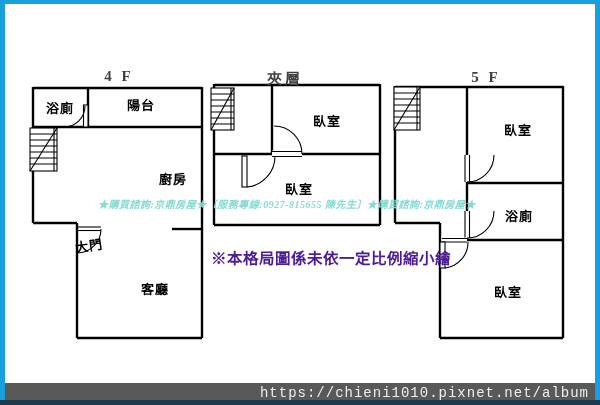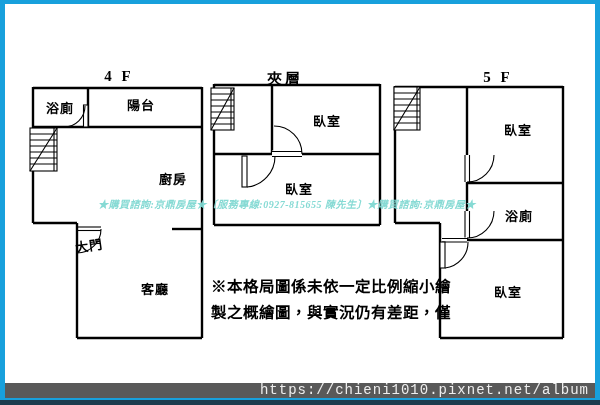--- a/index.html
+++ b/index.html
@@ -11,45 +11,44 @@
     font-family:"Liberation Serif","DejaVu Serif",serif;
   }
   #canvas{
     position:absolute;left:5px;top:4px;width:590px;height:379px;
     background:#ffffff;
   }
   #plan-svg{position:absolute;left:0;top:0;width:600px;height:405px;}
   .floor-title{
     position:absolute;transform:translate(-50%,-50%);
     font-family:"Liberation Serif","DejaVu Serif",serif;
-    font-size:15px;font-weight:700;letter-spacing:3px;color:#000000;
+    font-size:15px;font-weight:700;letter-spacing:3px;color:#404040;
     white-space:nowrap;
   }
   .room-label{
     position:absolute;transform:translate(-50%,-50%);
     font-family:"Liberation Serif","DejaVu Serif",serif;
     font-size:13px;font-weight:700;letter-spacing:1px;color:#000;
     white-space:nowrap;
   }
   .disc-line{
     position:absolute;left:211px;
     font-family:"Liberation Serif","DejaVu Serif",serif;
-    font-size:15.5px;font-weight:600;letter-spacing:0.5px;color:#000000;
+    font-size:15.5px;font-weight:600;letter-spacing:0.5px;color:#4c1d95;
     white-space:nowrap;
-    margin-top:28px;
   }
   #watermark{
     position:absolute;left:98px;top:196px;
     font-family:"Liberation Serif","DejaVu Serif",serif;
     font-size:10px;font-weight:700;font-style:italic;
     letter-spacing:0.5px;color:rgba(127,216,210,0.95);
     white-space:nowrap;
   }
   #url-bar{
-    position:absolute;left:5px;top:383px;width:590px;height:15px;
+    position:absolute;left:5px;top:383px;width:590px;height:21px;
     background:#595959;
     display:flex;align-items:center;justify-content:flex-end;
   }
   #url-text{
     font-family:"Liberation Mono","DejaVu Sans Mono",monospace;
     font-size:14px;letter-spacing:1px;color:#eeeeee;
     padding-right:6px;line-height:17px;white-space:nowrap;
   }
   #bottom-strip{
     position:absolute;left:0;top:400px;width:600px;height:5px;
@@ -162,37 +161,36 @@
         <rect x="394" y="87" width="26" height="43" fill="#fff"></rect>
         <path d="M394,93 H420 M394,99 H420 M394,105 H420 M394,111 H420 M394,117 H420 M394,123 H420"></path>
         <path d="M417,87 V130"></path>
         <path d="M394,130 L420,87"></path>
       </g>
     </g>
   </svg>
 
   <span class="floor-title" style="left:119px;top:76px">4 F</span>
   <span class="floor-title" style="left:285px;top:77px">夾層</span>
-  <span class="floor-title" style="left:498px;top:77px">5 F</span>
+  <span class="floor-title" style="left:486px;top:77px">5 F</span>
 
   <span class="room-label" style="left:60px;top:107px">浴廁</span>
   <span class="room-label" style="left:141px;top:104px">陽台</span>
   <span class="room-label" style="left:173px;top:178px">廚房</span>
   <span class="room-label" style="left:89px;top:245px;transform:translate(-50%,-50%) rotate(-8deg)">大門</span>
   <span class="room-label" style="left:155px;top:288px">客廳</span>
 
   <span class="room-label" style="left:327px;top:120px">臥室</span>
   <span class="room-label" style="left:299px;top:188px">臥室</span>
 
   <span class="room-label" style="left:518px;top:129px">臥室</span>
   <span class="room-label" style="left:519px;top:215px">浴廁</span>
   <span class="room-label" style="left:508px;top:291px">臥室</span>
 
   <span id="watermark">★購買諮詢:京鼎房屋★〔服務專線:0927-815655 陳先生〕★購買諮詢:京鼎房屋★</span>
 
   <span class="disc-line" style="top:246px">※本格局圖係未依一定比例縮小繪</span>
-  <span class="disc-line" style="top:271.5px">製之概繪圖，與實況仍有差距，僅</span>
 
   <div id="url-bar">
     <span id="url-text">https://chieni1010.pixnet.net/album</span>
   </div>
   <div id="bottom-strip"></div>
 </div>
 
 </body></html>

